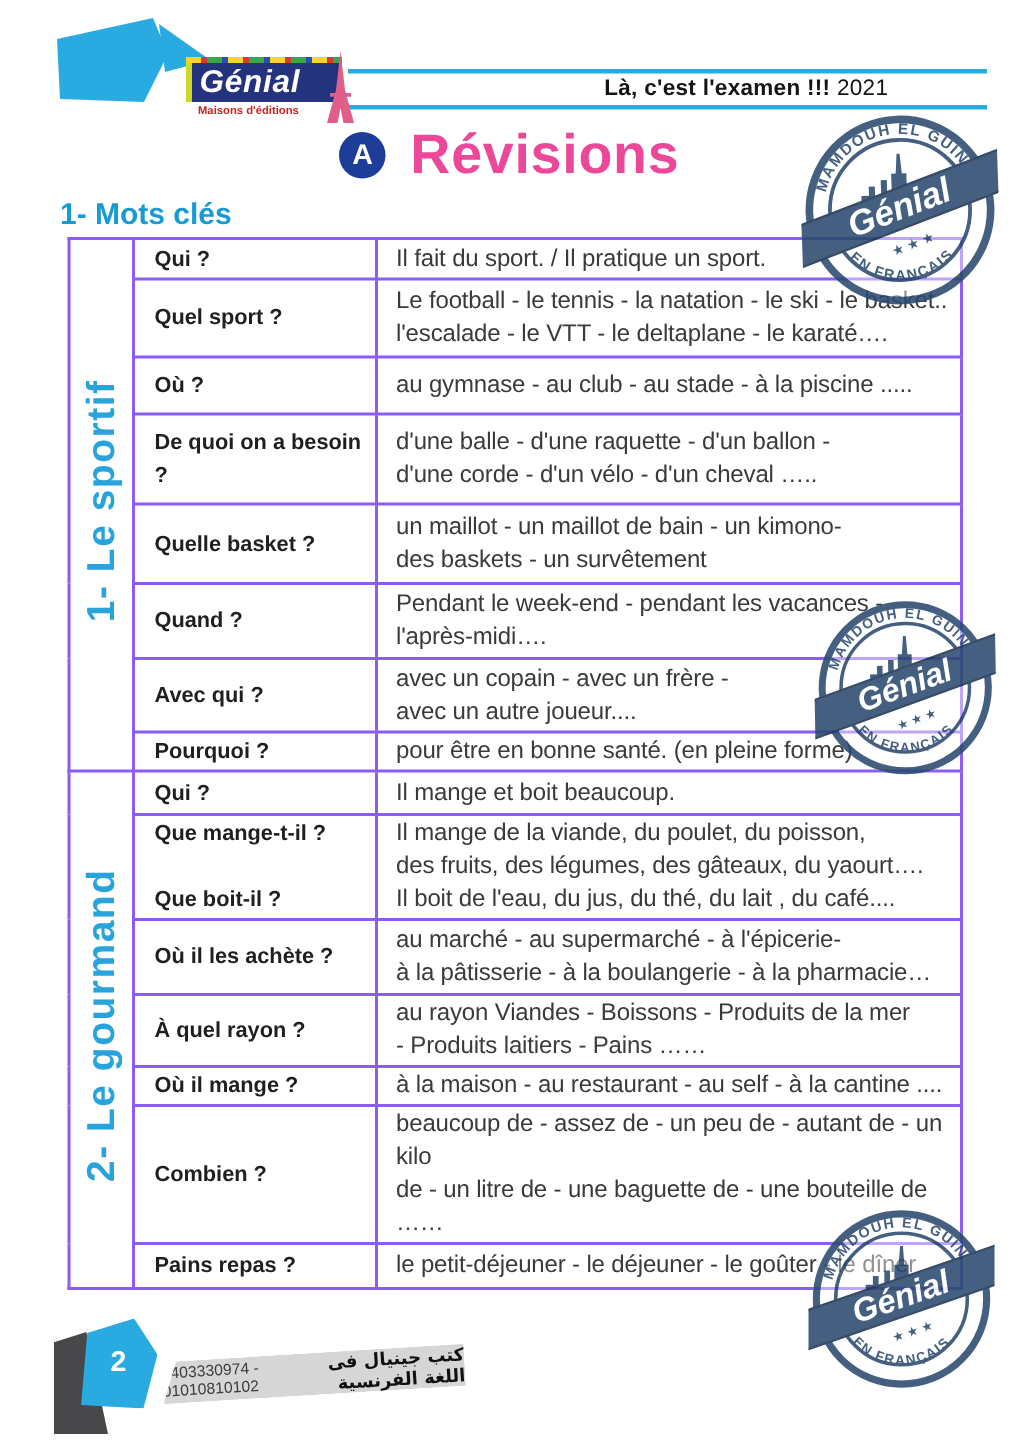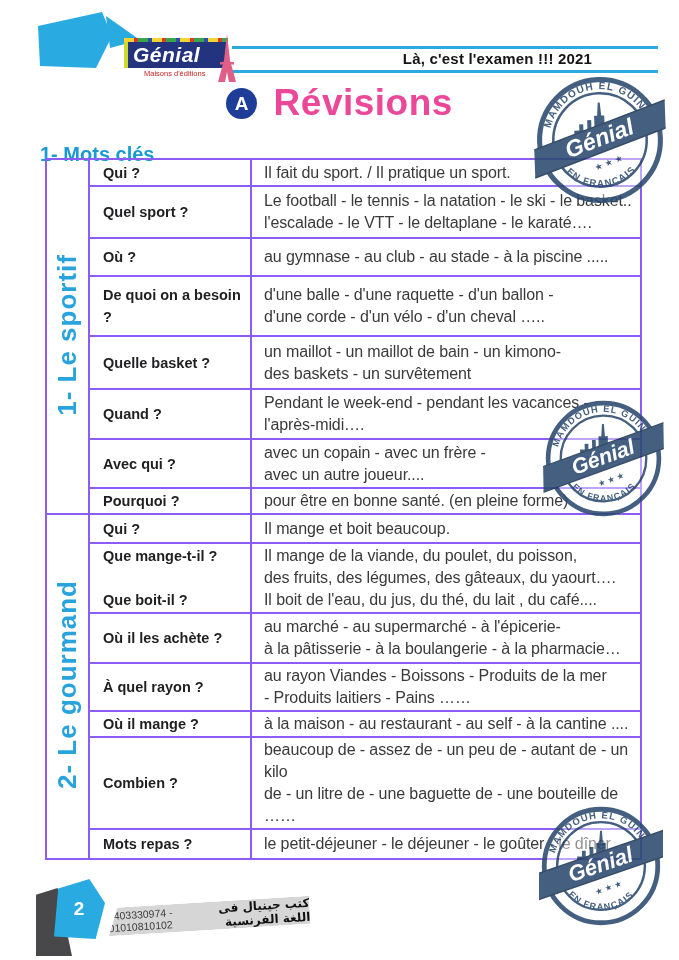--- a/index.html
+++ b/index.html
@@ -5,39 +5,39 @@
   html,body{margin:0;padding:0;background:#ffffff;}
   .page{position:relative;width:679px;height:960px;background:#ffffff;overflow:hidden;
         font-family:"Liberation Sans",sans-serif;}
 
   
   .top-banner{position:absolute;left:26px;top:6px;width:140px;height:80px;}
   .hline{position:absolute;left:232px;width:426px;height:3px;background:#29abe2;}
   .hline.t{top:46px;} .hline.b{top:70px;}
   .tagline{position:absolute;left:350px;top:50px;width:295px;text-align:center;
            font-size:15px;font-weight:bold;color:#151515;letter-spacing:.2px;}
-  .tagline .year{font-weight:700;}
+  .tagline .year{font-weight:400;}
 
   .logo{position:absolute;left:124px;top:38px;width:104px;height:44px;background:#fff;}
   .logo-topstripe{height:4px;background:repeating-linear-gradient(90deg,#f6d32d 0 10px,#d63b2f 10px 14px,#3aa64a 14px 24px,#2a4fae 24px 28px);}
   .logo-main{background:#23337e;border-left:4px solid #cdd92b;border-right:1px solid #c23333;
              color:#fff;font-weight:bold;font-style:italic;font-size:21px;line-height:26px;
              padding-left:5px;letter-spacing:.5px;}
-  .logo-sub{font-size:7.5px;font-weight:normal;color:#c22;padding-left:8px;line-height:11px;margin-left:12px;}
+  .logo-sub{font-size:7.5px;font-weight:bold;color:#c22;padding-left:8px;line-height:11px;}
   .logo-tower{position:absolute;right:-10px;top:-6px;width:22px;height:54px;}
 
   
   .title-row{position:absolute;left:0;top:82px;width:100%;text-align:center;}
   .badge{display:inline-block;width:31px;height:31px;border-radius:50%;background:#1e3d98;
          color:#fff;font-weight:bold;font-size:19px;line-height:31px;text-align:center;
          vertical-align:middle;margin-right:12px;}
   .title-text{display:inline-block;vertical-align:middle;font-size:37px;font-weight:800;
               color:#ec4899;letter-spacing:.5px;}
   .sub-row{position:absolute;left:0;top:126px;width:100%;height:30px;}
-  .mots{position:absolute;left:40px;top:17px;font-size:20px;font-weight:800;color:#189ad5;}
+  .mots{position:absolute;left:40px;top:6px;font-size:20px;font-weight:800;color:#189ad5;}
   .arabic-sub{position:absolute;left:195px;top:0;width:250px;text-align:center;direction:rtl;
               font-size:18px;font-weight:bold;color:#189ad5;font-family:"DejaVu Sans",sans-serif;}
 
   
   table.kw{position:absolute;left:45px;top:158px;width:595px;border-collapse:collapse;table-layout:fixed;}
   table.kw td{border:2px solid #8b5cf6;vertical-align:middle;overflow:hidden;}
   col.c-sec{width:43px;} col.c-q{width:162px;} col.c-a{width:390px;}
   td.sec{text-align:center;}
   .vlabel{writing-mode:vertical-rl;transform:rotate(180deg);display:inline-block;
           font-size:26px;font-weight:800;color:#29a3dc;white-space:nowrap;letter-spacing:1px;}
@@ -179,21 +179,21 @@
       <tr style="height:16px">
         <td class="q">Où il mange ?</td>
         <td class="a">à la maison - au restaurant - au self - à la cantine ....</td>
       </tr>
       <tr style="height:47px">
         <td class="q">Combien ?</td>
         <td class="a">beaucoup de - assez de - un peu de - autant de - un kilo
 de - un litre de - une baguette de - une bouteille de ……</td>
       </tr>
       <tr style="height:30px">
-        <td class="q">Mots repas ?</td>
+        <td class="q">Pains repas ?</td>
         <td class="a">le petit-déjeuner - le déjeuner - le goûter - le dîner</td>
       </tr>
     </tbody>
   </table>
 
   <div class="stamp s1">
     <svg viewBox="0 0 130 130">
       <defs>
         <path id="arcT-s1" d="M15,65 A50,50 0 0 1 115,65"></path>
         <path id="arcB-s1" d="M19,65 A46,46 0 0 0 111,65"></path>

